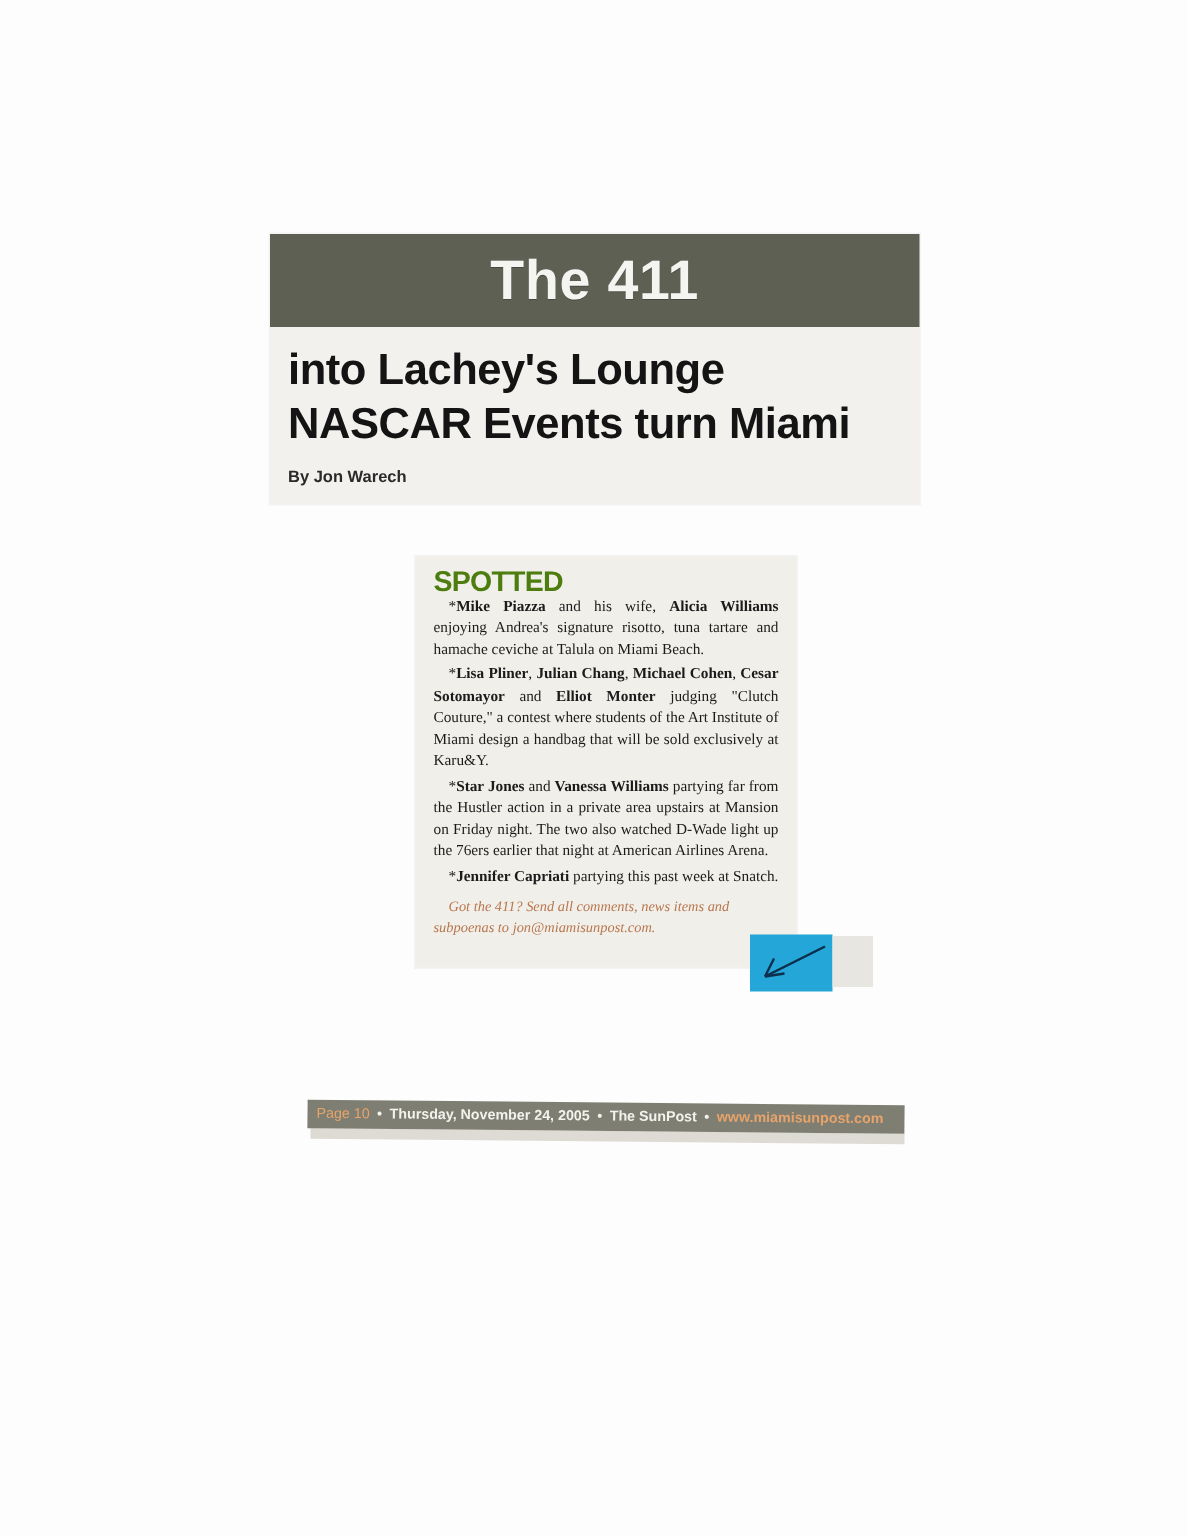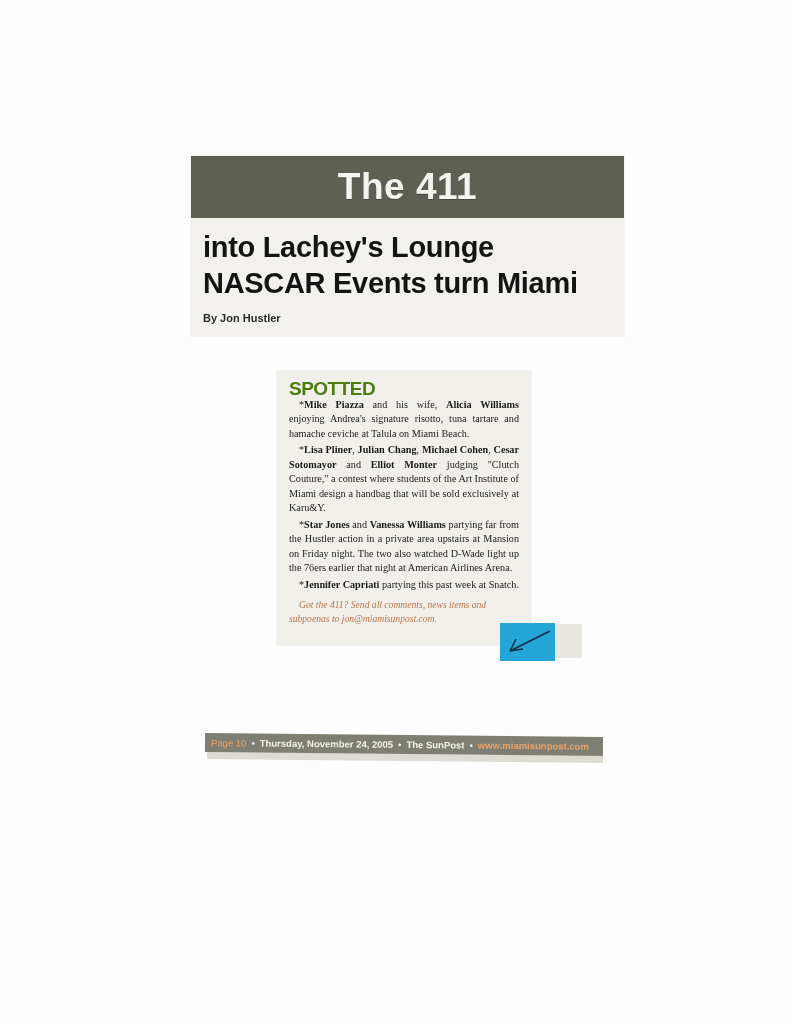--- a/index.html
+++ b/index.html
@@ -17,21 +17,21 @@
 
   .page {
     position: absolute;
     inset: 0;
     background: #fdfdfd;
   }
 
   
   .clipping-head {
     position: absolute;
-    left: 191px;
+    left: 180px;
     top: 156px;
     width: 433px;
     background: #f2f1ed;
     box-shadow: 0 0 0 1px rgba(0,0,0,0.04);
   }
   .head-band {
     background: #5f6054;
     height: 62px;
     display: flex;
     align-items: center;
@@ -193,21 +193,21 @@
 <div class="page">
 
   <div class="clipping-head">
     <div class="head-band">
       <div class="head-band-title">The 411</div>
     </div>
     <div class="headline">
       <div>into Lachey's Lounge</div>
       <div>NASCAR Events turn Miami</div>
     </div>
-    <div class="byline">By Jon Hustler</div>
+    <div class="byline">By Jon Warech</div>
   </div>
 
   <div class="clipping-body">
     <div class="spotted">SPOTTED</div>
 
     <p class="para">*<b>Mike Piazza</b> and his wife, <b>Alicia Williams</b> enjoying Andrea's signature risotto, tuna tartare and hamache ceviche at Talula on Miami Beach.</p>
     <p class="para">*<b>Lisa Pliner</b>, <b>Julian Chang</b>, <b>Michael Cohen</b>, <b>Cesar Sotomayor</b> and <b>Elliot Monter</b> judging "Clutch Couture," a contest where students of the Art Institute of Miami design a handbag that will be sold exclusively at Karu&amp;Y.</p>
     <p class="para">*<b>Star Jones</b> and <b>Vanessa Williams</b> partying far from the Hustler action in a private area upstairs at Mansion on Friday night. The two also watched D-Wade light up the 76ers earlier that night at American Airlines Arena.</p>
     <p class="para">*<b>Jennifer Capriati</b> partying this past week at Snatch.</p>
 

